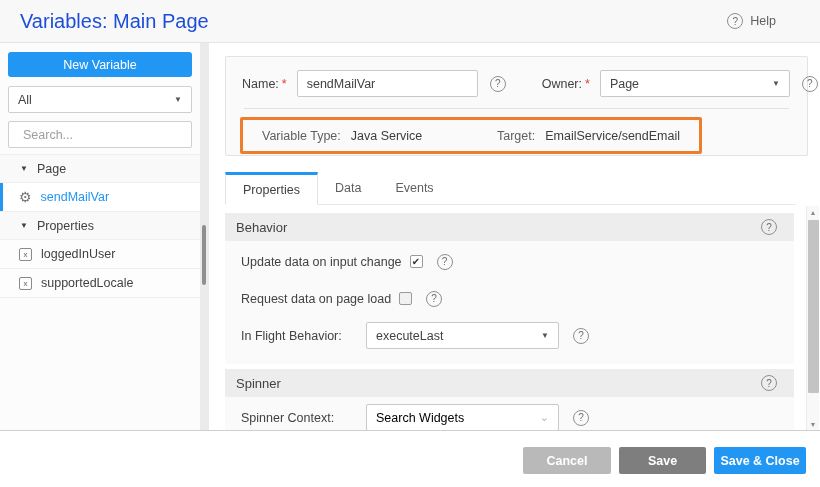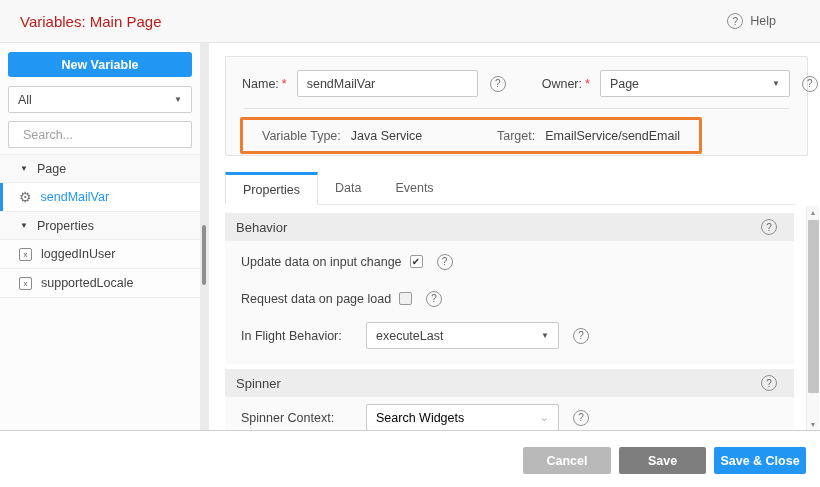--- a/index.html
+++ b/index.html
@@ -9,37 +9,37 @@
     font-size: 12.5px; color:#424242; background:#fff; overflow:hidden;
     -webkit-font-smoothing: antialiased;
   }
   .app { width:820px; height:487px; display:flex; flex-direction:column; }
 
   
   .header {
     height:43px; background:#f8f8f8; border-bottom:1px solid #e5e5e5;
     display:flex; align-items:center; padding:0 20px; flex:0 0 auto;
   }
-  .header .title { font-size:15px; color:#b91c1c; }
+  .header .title { font-size:20px; color:#1d4ed8; }
   .header .help { margin-left:auto; margin-right:24px; display:flex; align-items:center; gap:7px; color:#5f5f5f; cursor:pointer; }
 
   .qicon {
     display:inline-flex; align-items:center; justify-content:center;
     width:16px; height:16px; border:1px solid #8f8f8f; border-radius:50%;
     font-size:10px; color:#6e6e6e; background:transparent; flex:0 0 auto;
   }
 
   
   .body { flex:1 1 auto; display:flex; min-height:0; }
 
   
   .sidebar { width:200px; background:#fcfcfc; flex:0 0 auto; display:flex; flex-direction:column; }
   .btn-new {
     margin:9px 8px 0 8px; height:25px; background:#2196f3; color:#fff;
-    border:none; border-radius:3px; font-size:12.5px; font-weight:bold;
+    border:none; border-radius:3px; font-size:12.5px; font-weight:normal;
     font-family:inherit; cursor:pointer;
   }
   .filter {
     margin:9px 8px 0 8px; height:27px; background:#fff; border:1px solid #cfcfcf;
     border-radius:2px; display:flex; align-items:center; padding:0 9px; cursor:pointer;
   }
   .filter .caret, .sel .caret { margin-left:auto; font-size:8px; color:#555; }
   .searchbox {
     margin:8px 8px 0 8px; height:27px; background:#fff; border:1px solid #cfcfcf;
     border-radius:2px; display:flex; align-items:center; padding:0 8px; gap:6px;

